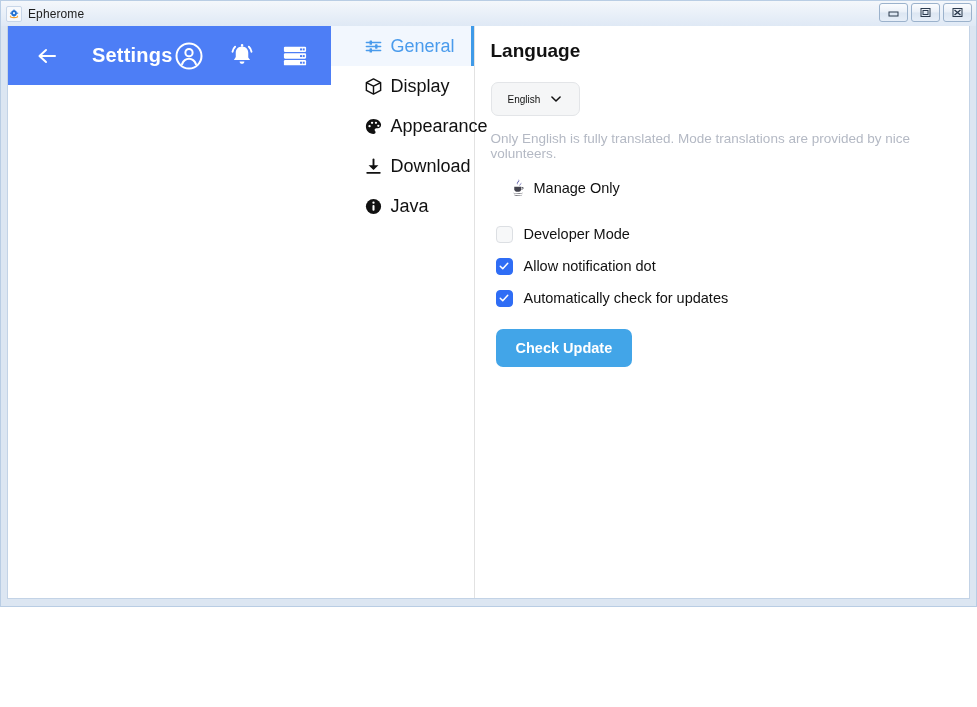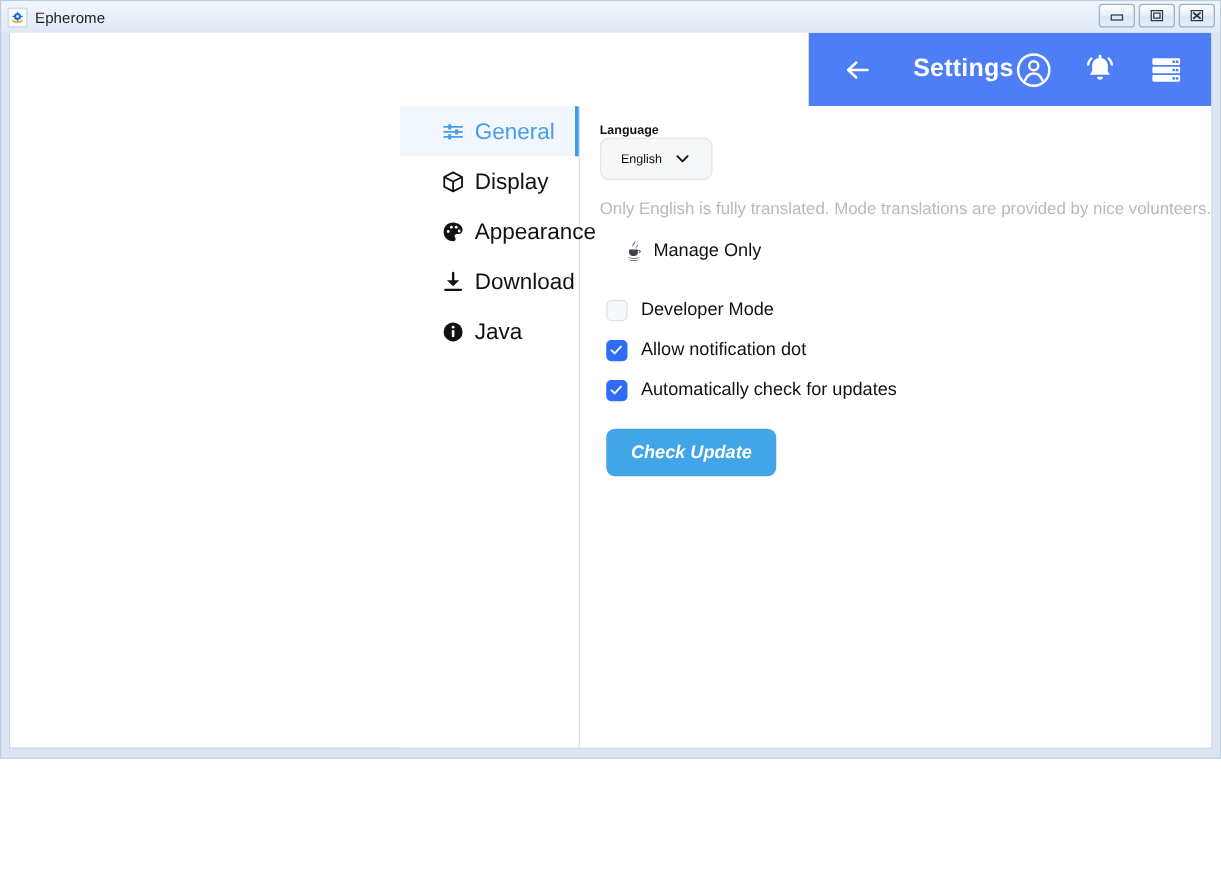--- a/index.html
+++ b/index.html
@@ -82,24 +82,22 @@
   .win-btn svg { display: block; }
 
   
   .app {
     flex: 1;
     margin: 0 6px 7px 6px;
     background: #ffffff;
     border: 1px solid #c3d3e6;
     border-top: none;
     display: flex;
-    flex-direction: column;
     overflow: hidden;
     box-sizing: border-box;
-    align-items: flex-end;
   }
 
   
   .header {
     height: 59px;
     background: #4d7ef6;
     flex: none;
     display: flex;
     align-items: center;
     padding: 0 20px 0 24px;
@@ -188,24 +186,24 @@
   }
 
   
   .main {
     flex: 1;
     padding: 14px 0 0 16px;
     min-width: 0;
     background: #fff;
   }
   .field-label {
-    font-size: 10px;
+    font-size: 19px;
     font-weight: bold;
     color: #111;
-    margin-bottom: 0;
+    margin-bottom: 20px;
   }
   .select-box {
     display: inline-flex;
     align-items: center;
     gap: 9px;
     background: #f5f6f7;
     border: 1px solid #e3e5e8;
     border-radius: 7px;
     padding: 9px 16px;
     font-size: 10px;
@@ -262,21 +260,20 @@
     justify-content: center;
     background: #42a5e8;
     color: #fff;
     font-size: 14.5px;
     font-weight: bold;
     border: none;
     border-radius: 7px;
     padding: 11px 20px;
     cursor: pointer;
     font-family: "Liberation Sans", sans-serif;
-    font-style: italic;
   }
 </style>
 </head>
 <body>
 
 <div class="window">
 
   <div class="titlebar">
     <div class="title-icon">
       <svg class="glyph" viewBox="0 0 12 12">

